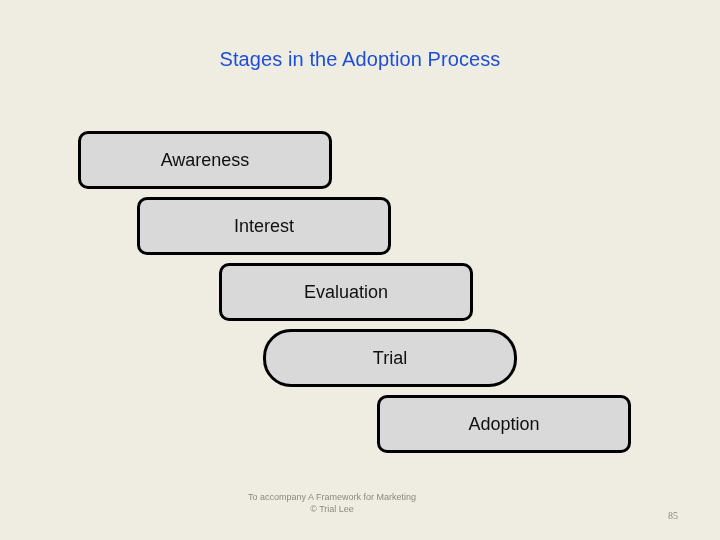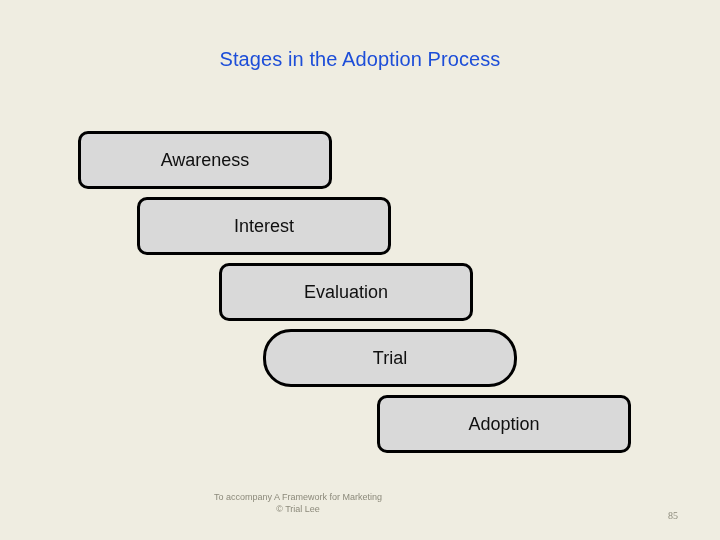--- a/index.html
+++ b/index.html
@@ -72,20 +72,21 @@
 
   .footer {
     position: absolute;
     left: 0;
     top: 492px;
     width: 596px;
     text-align: center;
     font-size: 9px;
     color: #8C8A7B;
     line-height: 1.33;
+    padding-left: 34px;
   }
   .footer-line { display: block; }
 
   .page-number {
     position: absolute;
     right: 42px;
     top: 511px;
     font-size: 10px;
     color: #8C8A7B;
     line-height: 1;

